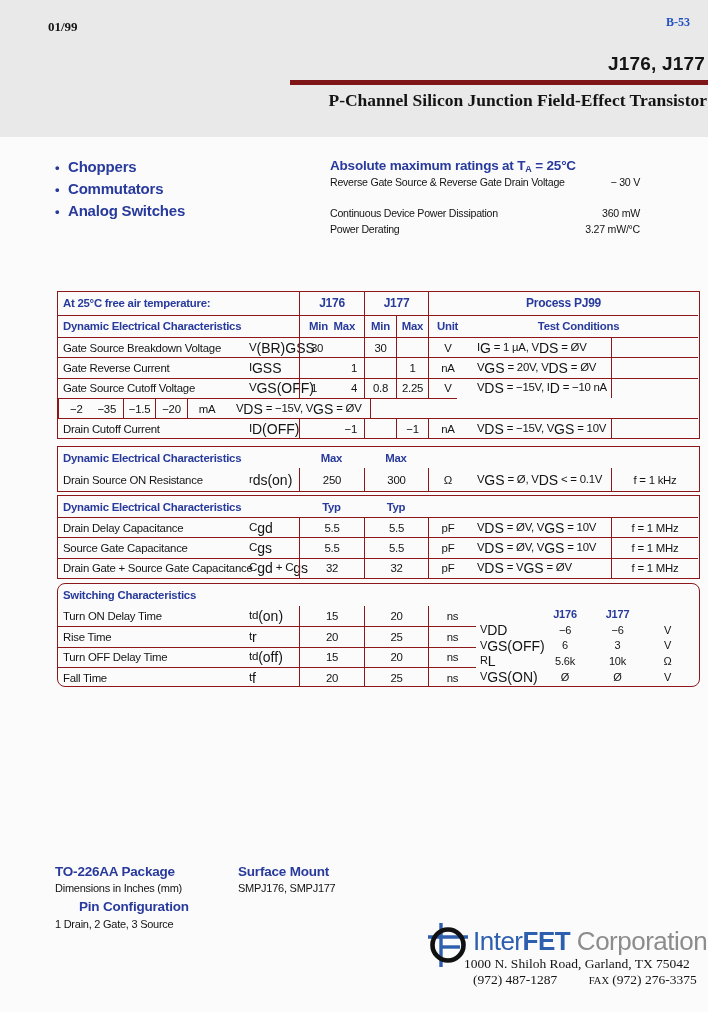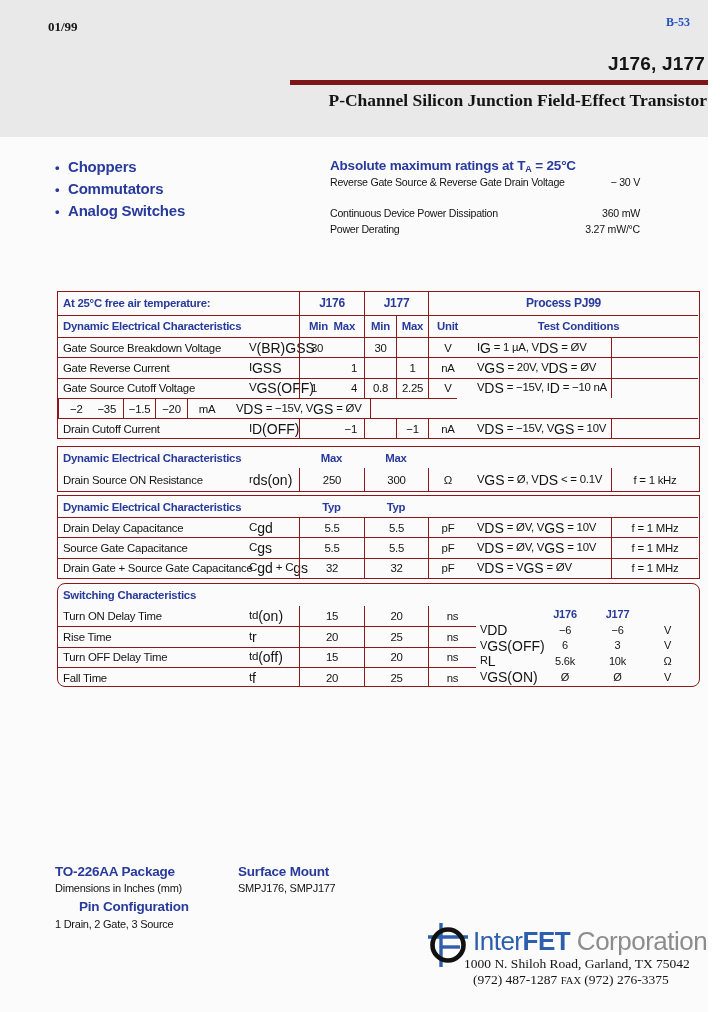--- a/index.html
+++ b/index.html
@@ -77,21 +77,21 @@
 
   
   .f-title{color:var(--blue);font-weight:bold;font-size:13.5px;letter-spacing:-0.2px;}
   .f-note{font-size:11px;letter-spacing:-0.25px;}
   .company{left:473px;top:926px;font-size:26px;letter-spacing:-0.5px;}
   .company .inter{color:var(--logoblue);margin-top:48px;}
   .company .fet{color:var(--logoblue);font-weight:bold;}
   .company .rest{color:var(--gray);}
   .addr{left:464px;top:956px;font-family:"Liberation Serif",serif;font-size:13.5px;}
   .phone{left:473px;top:972px;font-family:"Liberation Serif",serif;font-size:13.5px;}
-  .phone .faxl{font-size:10.5px;}
+  .phone .faxl{font-size:10.5px;margin-left:28px;}
   .site{left:48px;top:1009px;font-family:"Liberation Serif",serif;font-weight:bold;font-size:17.5px;color:#ef4444;}
 </style>
 </head>
 <body>
 
 <div class="page">
   <div class="topband"></div>
 
   <div class="abs date">01/99</div>
   <div class="abs pagenum">B-53</div>

